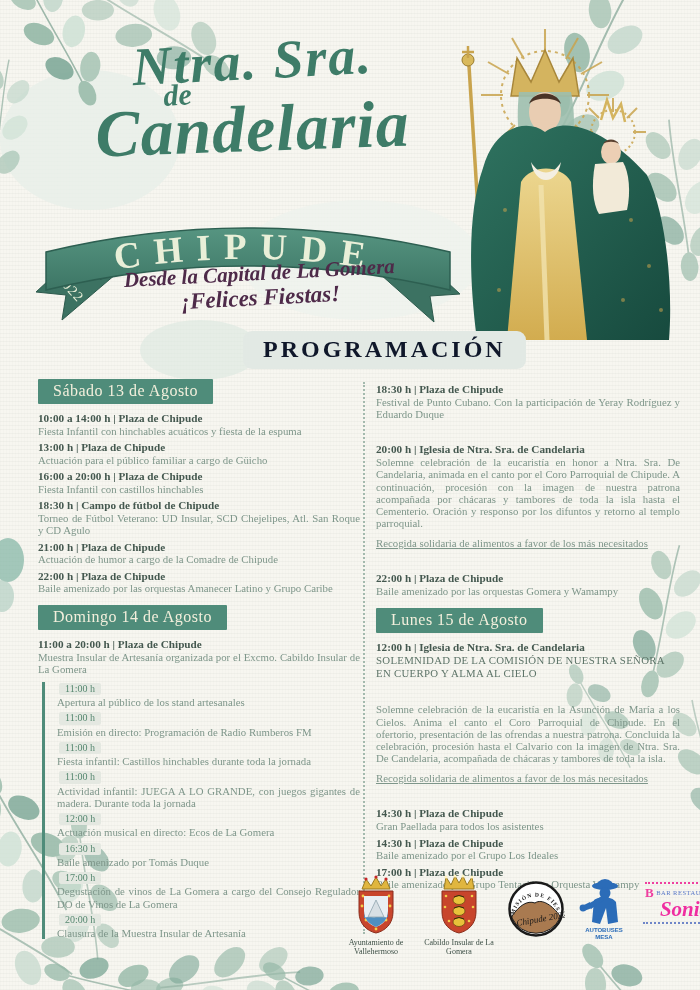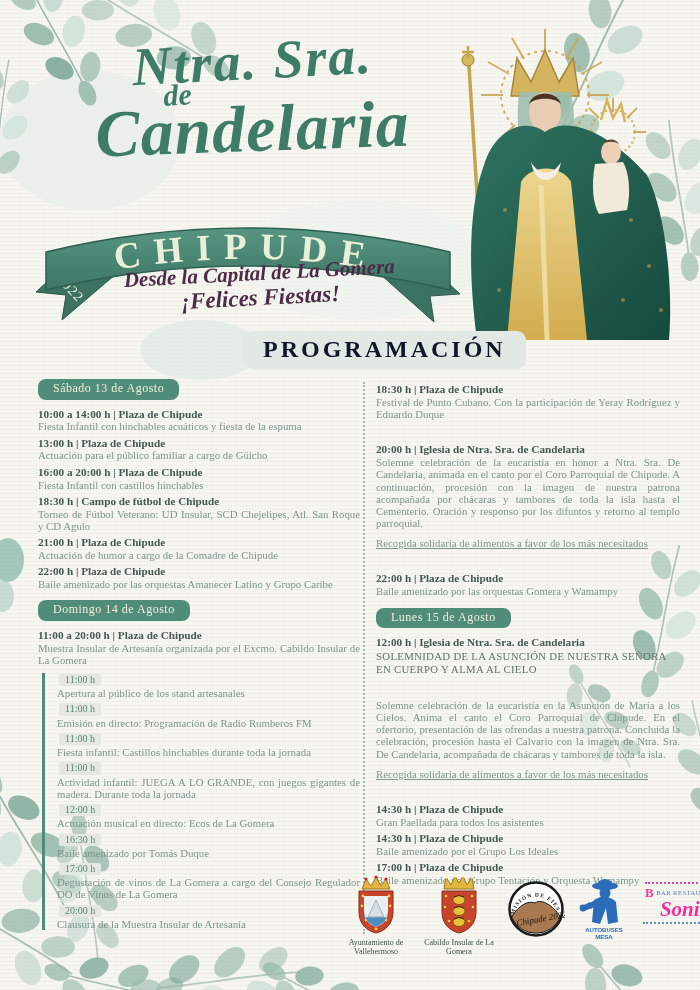--- a/index.html
+++ b/index.html
@@ -25,22 +25,22 @@
     position:absolute;left:243px;top:331px;z-index:4;background:#e2e9e4;border-radius:9px;
     padding:5px 20px 6px;color:#0f172a;font-size:24px;letter-spacing:3px;font-weight:bold;
   }
   .virgin{position:absolute;left:435px;top:0;z-index:2;}
   
   .col{position:absolute;z-index:3;color:#7e968a;font-size:10.8px;line-height:1.13;}
   .col-left{left:38px;top:379px;width:322px;}
   .col-right{left:376px;top:379px;width:304px;}
   .divider{position:absolute;left:363px;top:382px;height:552px;border-left:2px dotted #a3b9ad;z-index:2;}
   .day-pill{
-    display:inline-block;background:#4f8c7a;color:#f3efdc;border-radius:8px;
-    padding:3px 15px 4px;font-size:12px;letter-spacing:.5px;margin-bottom:4px;
+    display:inline-block;background:#4f8c7a;color:#f3efdc;border-radius:1px;
+    padding:3px 15px 4px;font-size:16px;letter-spacing:.5px;margin-bottom:4px;
   }
   .evt{margin-top:4px;}
   .evt-h{color:#44584f;font-weight:bold;font-size:11.2px;line-height:1.15;}
   .evt-d{text-align:justify;}
   .evt-caps{color:#5d7468;letter-spacing:.3px;line-height:1.2;margin-top:1px;}
   .note{margin-top:8px;text-align:justify;text-decoration:underline;}
   .timeline{margin-top:7px;margin-left:4px;border-left:3px solid #4f8c7a;padding-left:12px;}
   .tl-item{margin-top:3px;}
   .chip{display:inline-block;background:#e4e8e1;color:#55876f;font-size:10px;padding:0 6px 1px;border-radius:2px;margin-left:2px;}
   .tl-d{text-align:justify;margin-top:1px;}
@@ -273,21 +273,21 @@
     <div class="evt mt6">
         <div class="evt-h">22:00 h | Plaza de Chipude</div>
         <div class="evt-d">Baile amenizado por las orquestas Gomera y Wamampy</div>
       </div>
 
     <div class="mt10"></div>
     <div class="day-pill">Lunes 15 de Agosto</div>
 
     <div class="evt">
       <div class="evt-h">12:00 h | Iglesia de Ntra. Sra. de Candelaria</div>
-      <div class="evt-caps">SOLEMNIDAD DE LA ASUNCIÓN DE NUESTRA SEÑORA EN CUERPO Y ALMA AL CIELO</div>
+      <div class="evt-caps">SOLEMNIDAD DE LA COMISIÓN DE NUESTRA SEÑORA EN CUERPO Y ALMA AL CIELO</div>
       <div class="evt-d mt6">Solemne celebración de la eucaristía en la Asunción de María a los Cielos. Anima el canto el Coro Parroquial de Chipude. En el ofertorio, presentación de las ofrendas a nuestra patrona. Concluida la celebración, procesión hasta el Calvario con la imagen de Ntra. Sra. De Candelaria, acompañada de chácaras y tambores de toda la isla.</div>
     </div>
     <div class="note">Recogida solidaria de alimentos a favor de los más necesitados</div>
 
     <div class="evt mt6">
         <div class="evt-h">14:30 h | Plaza de Chipude</div>
         <div class="evt-d">Gran Paellada para todos los asistentes</div>
       </div>
     <div class="evt">
         <div class="evt-h">14:30 h | Plaza de Chipude</div>

